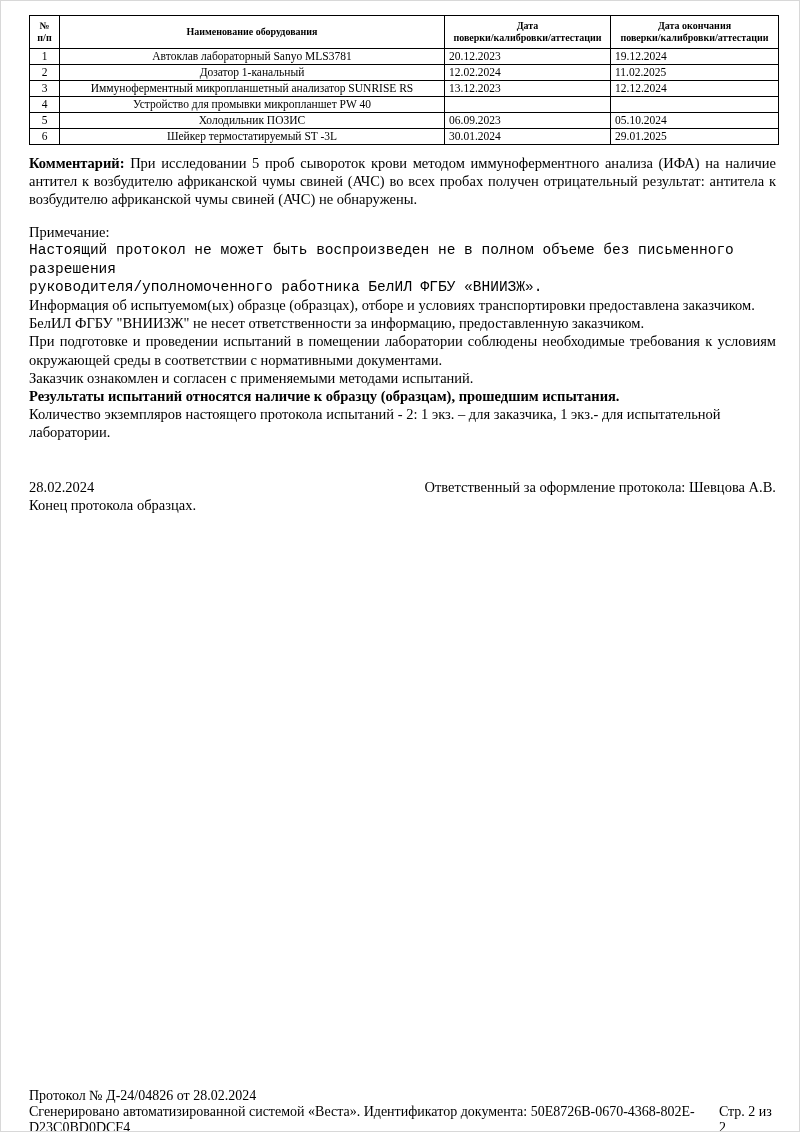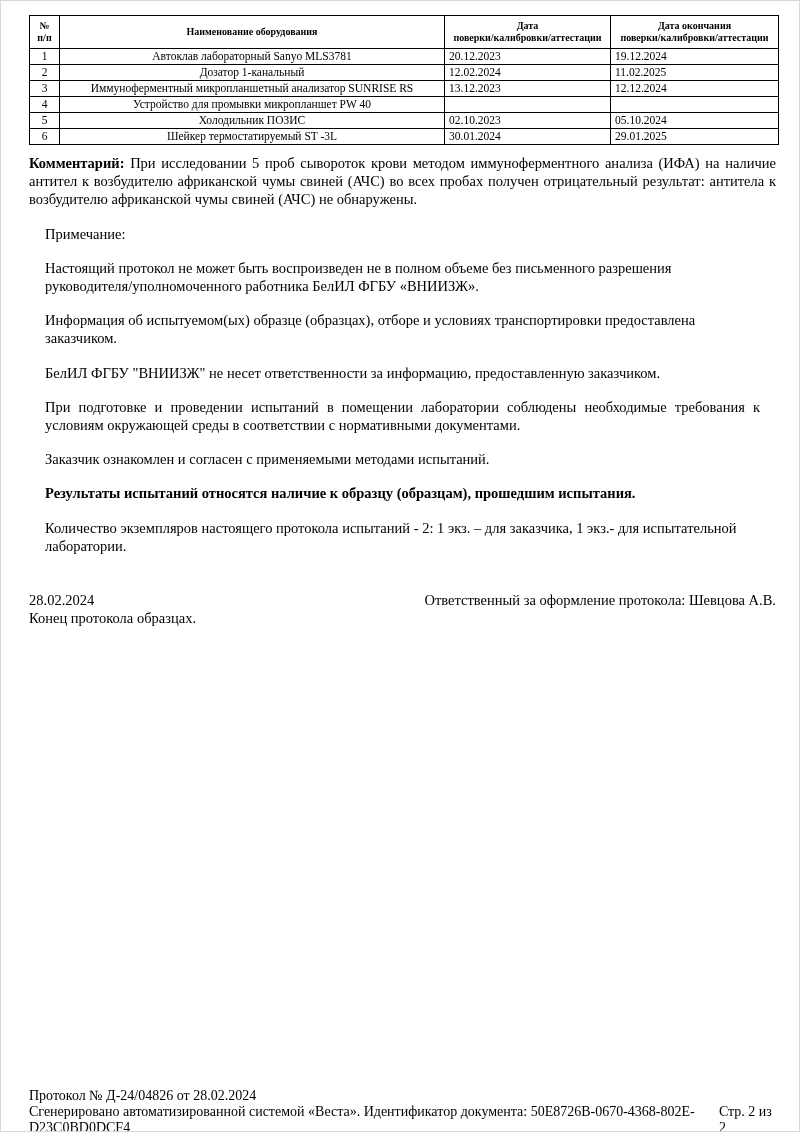--- a/index.html
+++ b/index.html
@@ -56,22 +56,22 @@
   td.c-date { text-align: left; }
 
   
   .bodytext { font-size: 14.5px; line-height: 18.2px; }
   .comment {
     margin-top: 9px;
     text-align: justify;
   }
   .comment b { font-weight: bold; }
   .note-block { margin-top: 12px; }
-  .note-block p { margin: 16px; }
-  .p-preline { white-space: pre-line; }
+  .note-block p { margin: 0; }
+  .p-preline { white-space: pre-line; font-family: Liberation Mono, monospace; }
   .p-justify { text-align: justify; }
   .p-bold    { font-weight: bold; }
 
   
   .signoff {
     margin-top: 36px;
     display: flex;
     justify-content: space-between;
     align-items: flex-end;
   }
@@ -136,21 +136,21 @@
       </tr>
       <tr>
         <td class="c-num">4</td>
         <td class="c-name">Устройство для промывки микропланшет PW 40</td>
         <td class="c-date"></td>
         <td class="c-date"></td>
       </tr>
       <tr>
         <td class="c-num">5</td>
         <td class="c-name">Холодильник ПОЗИС</td>
-        <td class="c-date">02.10.2023</td>
+        <td class="c-date">06.09.2023</td>
         <td class="c-date">05.10.2024</td>
       </tr>
       <tr>
         <td class="c-num">6</td>
         <td class="c-name">Шейкер термостатируемый ST -3L</td>
         <td class="c-date">30.01.2024</td>
         <td class="c-date">29.01.2025</td>
       </tr>
     </tbody>
   </table>

